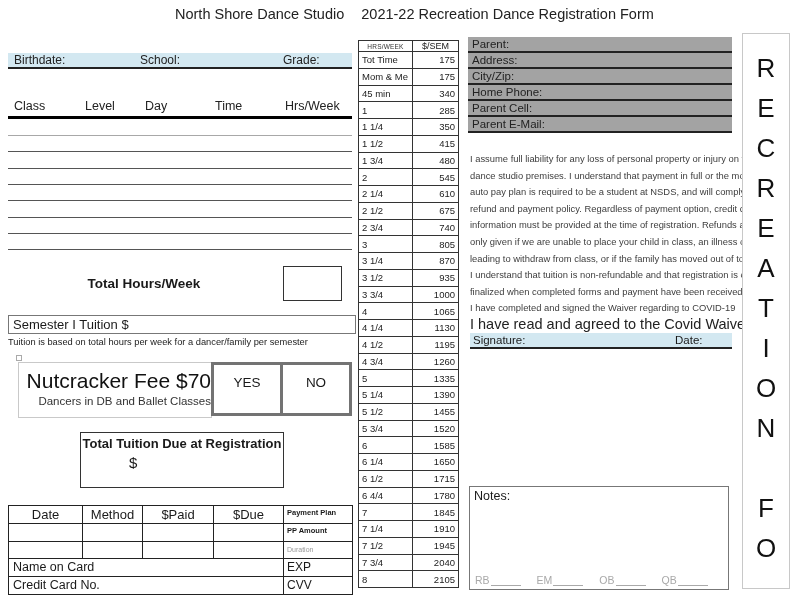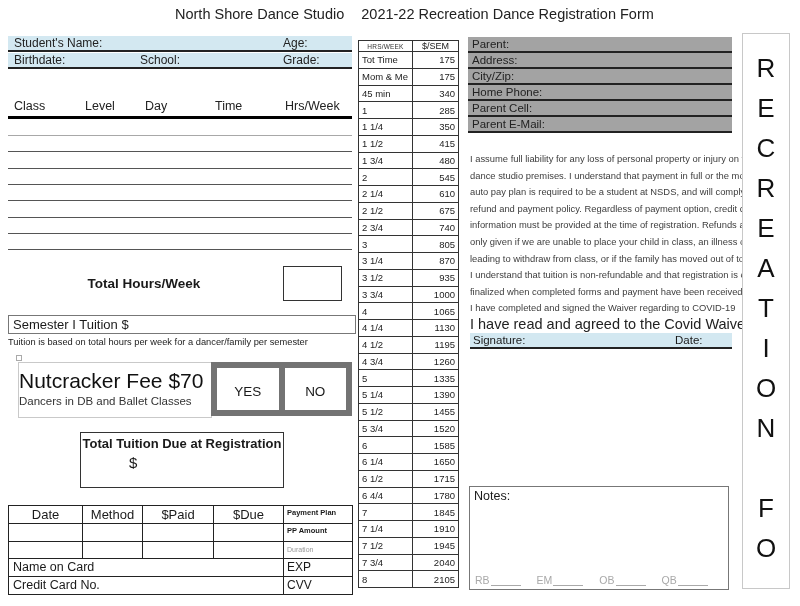--- a/index.html
+++ b/index.html
@@ -25,25 +25,25 @@
 
   
   .tot-hours-label{top:276px;left:8px;width:272px;text-align:center;font-weight:bold;font-size:13.5px;}
   .tot-hours-box{top:266px;left:283px;width:57px;height:33px;border:1.5px solid #333;background:#fff;}
   .sem-box{top:315px;left:8px;width:342px;height:17px;border:1px solid #777;font-size:13px;
            line-height:17px;padding-left:4px;}
   .tuition-note{top:337px;left:8px;font-size:9.3px;color:#222;}
   .tiny-square{top:355px;left:16px;width:4px;height:4px;border:1px solid #aaa;}
 
   
-  .nut-box{top:362px;left:18px;width:192px;height:54px;border:1px solid #c9c9c9;text-align:left;}
+  .nut-box{top:362px;left:18px;width:192px;height:54px;border:1px solid #c9c9c9;text-align:right;}
   .nut-title{font-size:21px;margin-top:6px;color:#111;}
   .nut-sub{font-size:11.5px;color:#333;margin-top:2px;}
   .yn-box{top:362px;left:211px;width:141px;height:54px;display:flex;}
-  .yn-cell{border:6px solid #737373;flex:1;text-align:center;font-size:13.5px;padding-top:16px;}
+  .yn-cell{border:3px solid #737373;flex:1;text-align:center;font-size:13.5px;padding-top:10px;}
   .yn-cell + .yn-cell{border-left:none;}
 
   
   .due-box{top:432px;left:80px;width:202px;height:54px;border:1.5px solid #333;}
   .due-title{font-weight:bold;font-size:13px;text-align:center;margin-top:3px;white-space:nowrap;}
   .due-dollar{font-size:15px;padding-left:48px;margin-top:3px;}
 
   
   .pay-table{top:505px;left:8px;width:344px;height:87px;border-collapse:collapse;
              table-layout:fixed;font-size:13px;}
@@ -96,24 +96,20 @@
 </style>
 </head>
 <body>
 
 <div class="page">
 
   <div class="abs title">
     <span>North Shore Dance Studio</span><span class="gap"></span><span>2021-22  Recreation Dance Registration Form</span>
   </div>
 
-  <div class="abs hl-row" style="top:36px;left:8px;width:344px;">
-    <span style="left:6px;">Student's Name:</span>
-    <span style="left:275px;">Age:</span>
-  </div>
   <div class="abs hl-row" style="top:53px;left:8px;width:344px;">
     <span style="left:6px;">Birthdate:</span>
     <span style="left:132px;">School:</span>
     <span style="left:275px;">Grade:</span>
   </div>
 
   <div class="abs class-head">
     <span style="left:6px;">Class</span>
     <span style="left:77px;">Level</span>
     <span style="left:137px;">Day</span>

